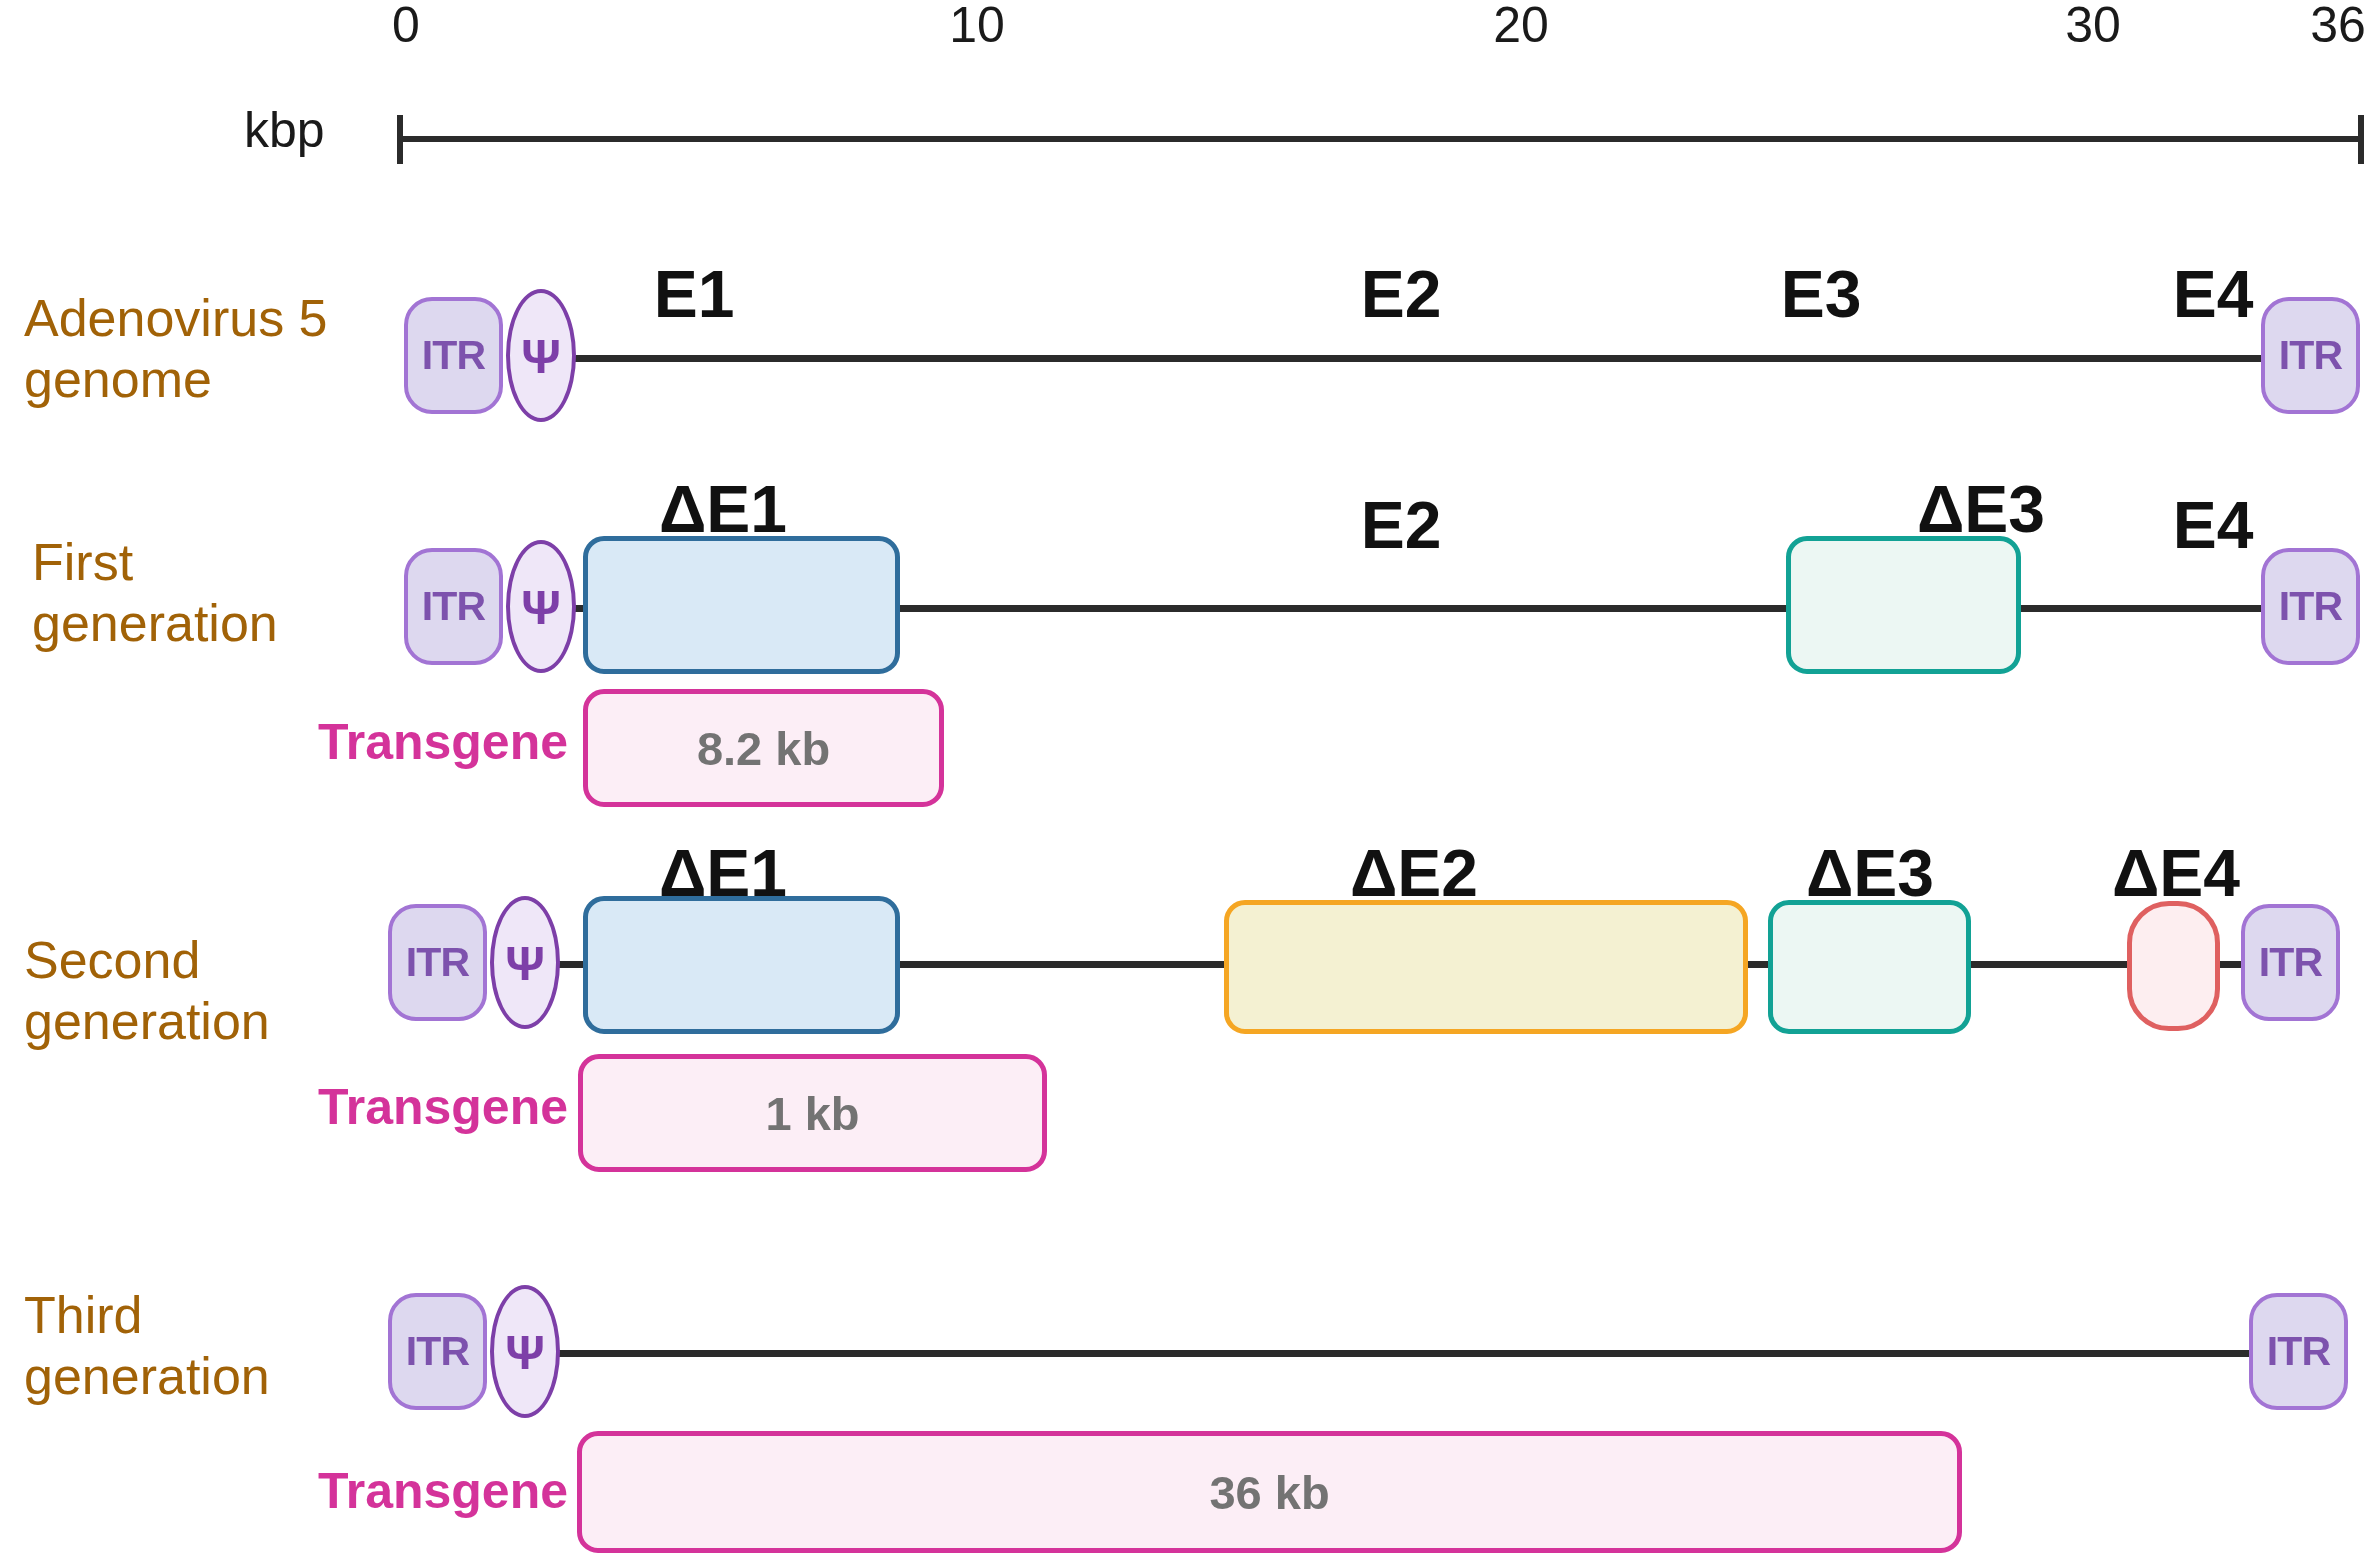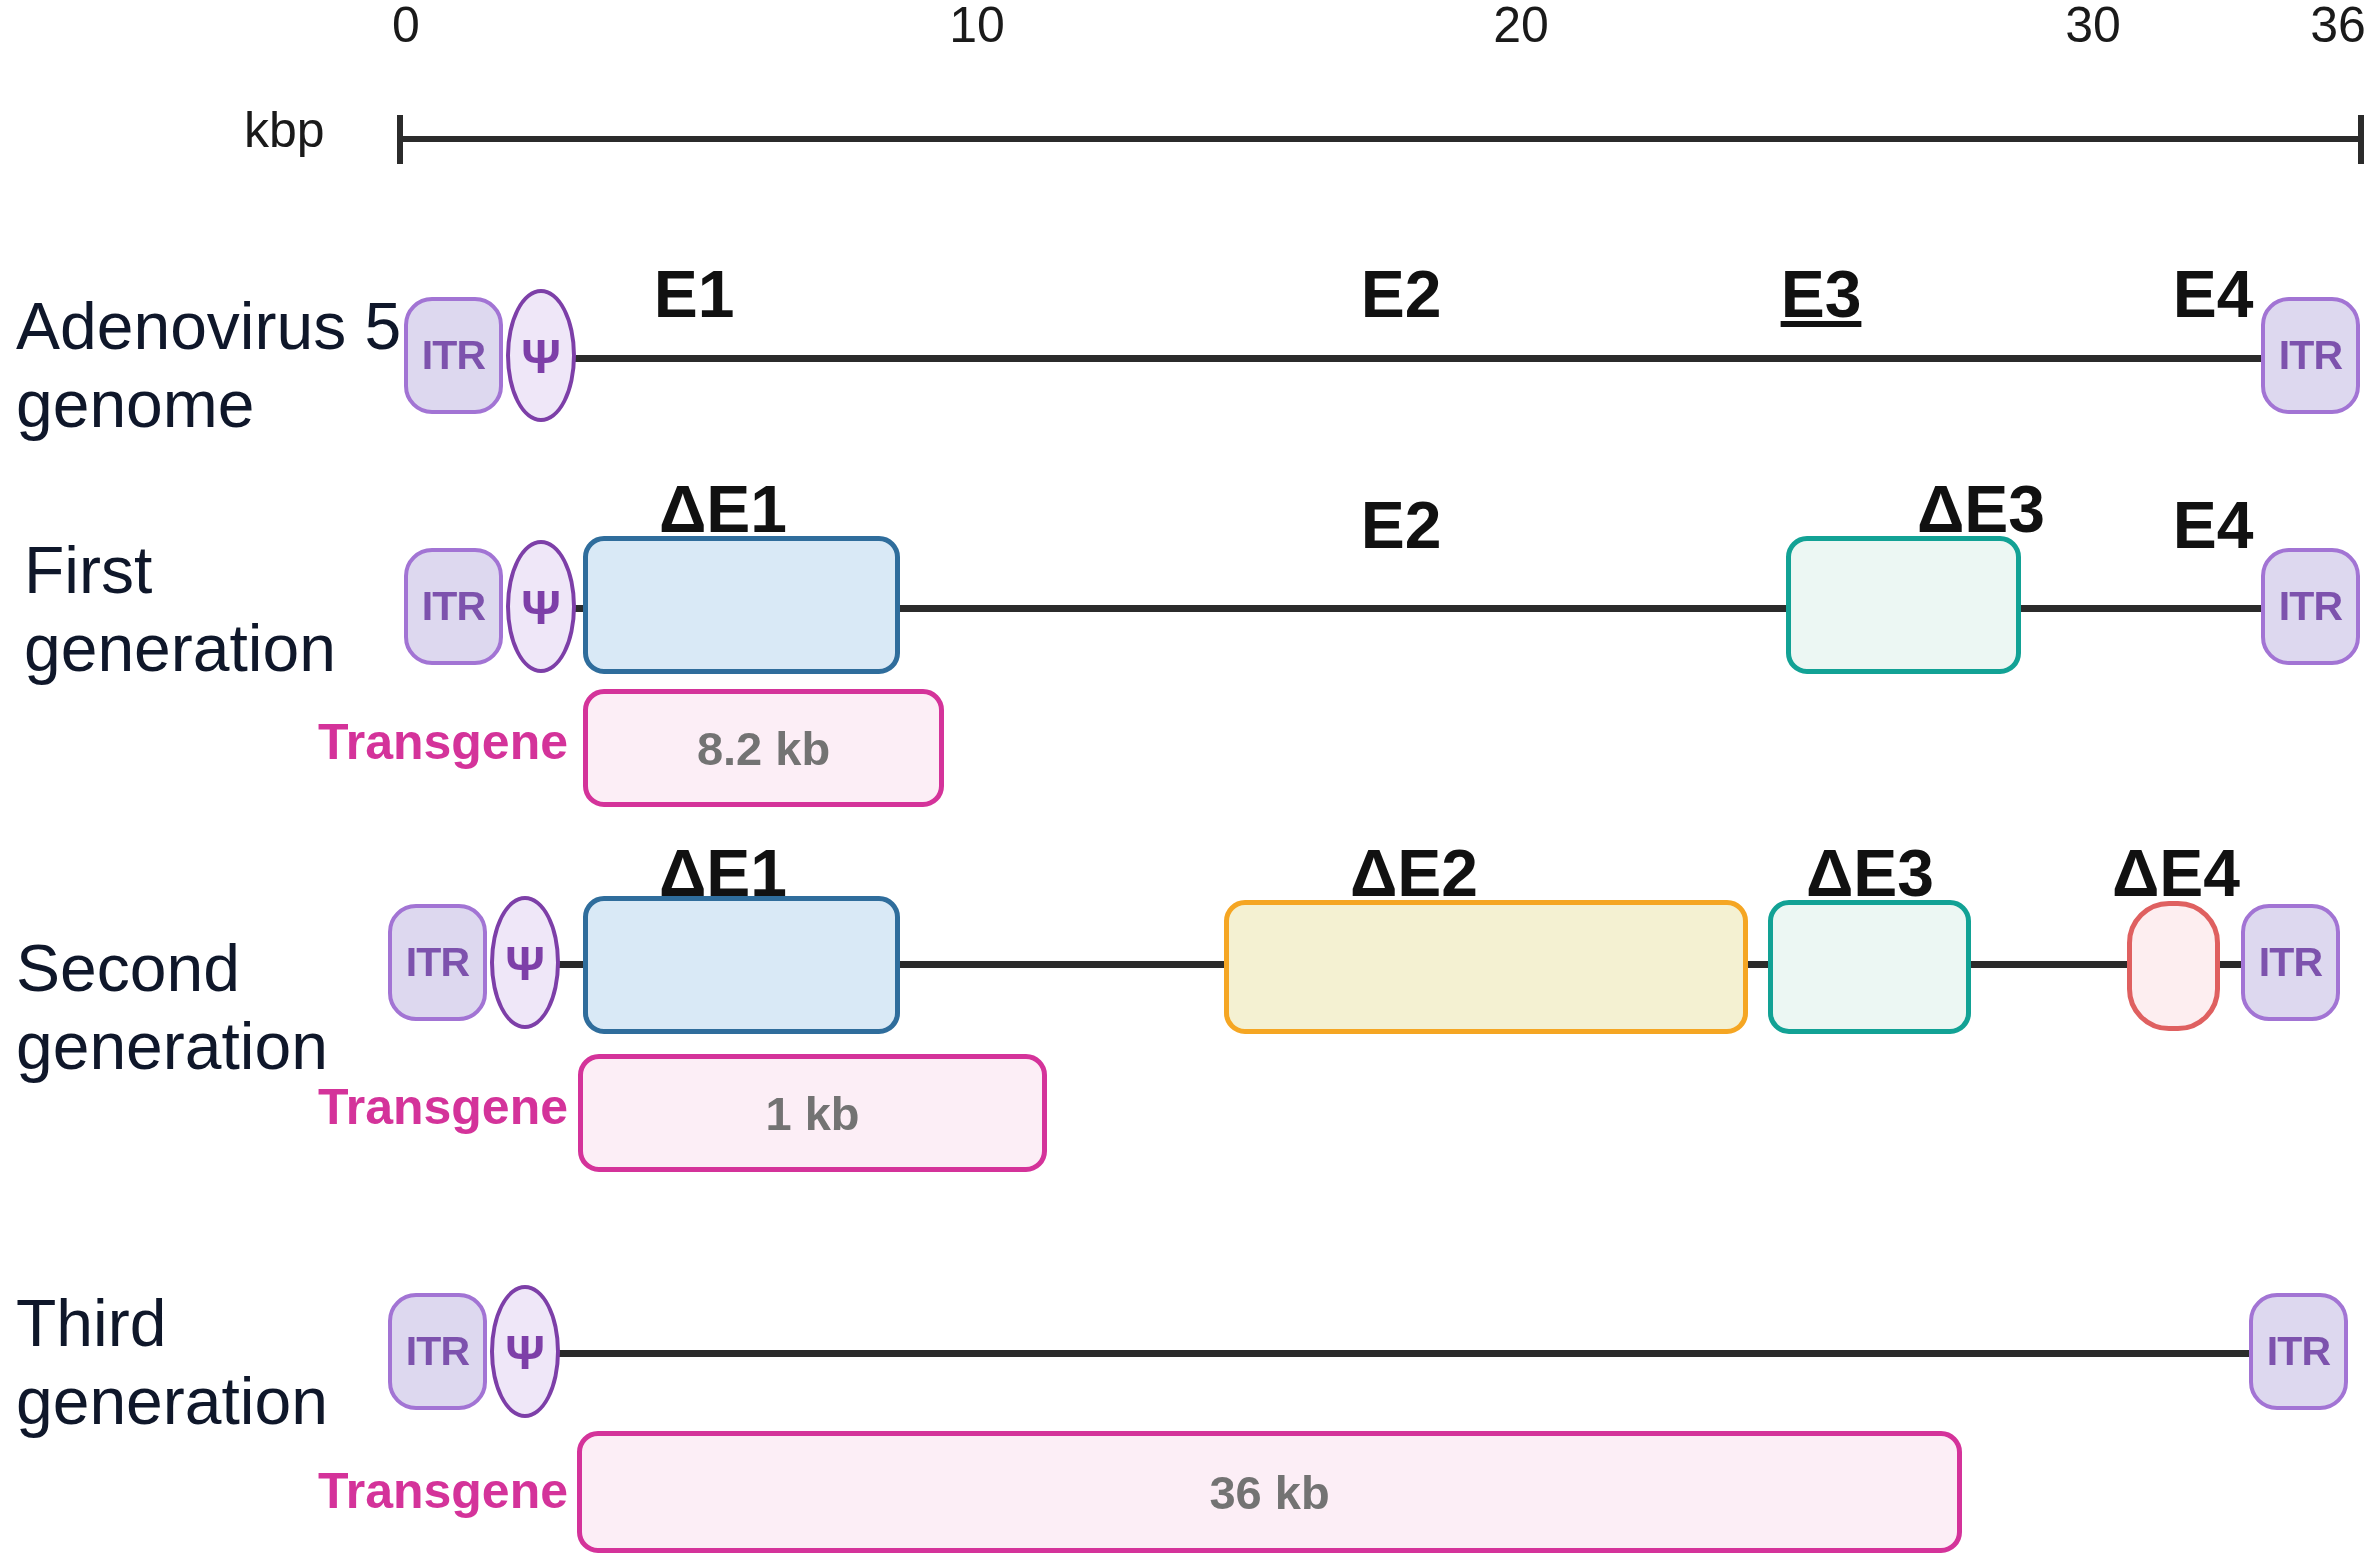--- a/index.html
+++ b/index.html
@@ -41,24 +41,25 @@
   }
   .ruler-cap {
     position: absolute;
     width: 5.7px;
     background: #2b2b2b;
   }
 
   
   .row-label {
     position: absolute;
-    font-size: 66px;
+    font-size: 52px;
     line-height: 1.18;
-    color: #0f172a;
+    color: #a16207;
     white-space: pre-line;
+    margin-left: 8px;
   }
 
   
   .backbone {
     position: absolute;
     height: 6.5px;
     background: #2b2b2b;
   }
 
   
@@ -147,21 +148,21 @@
 
   <div class="ruler-line" style="left:398px; top:136px; width:1965px;"></div>
   <div class="ruler-cap" style="left:397px; top:115px; height:49px;"></div>
   <div class="ruler-cap" style="left:2358px; top:115px; height:49px;"></div>
 
   <div class="row-label" style="left:16px; top:288px;">Adenovirus 5
 genome</div>
 
   <div class="gcap" style="left:694px; top:256px;">E1</div>
   <div class="gcap" style="left:1401px; top:256px;">E2</div>
-  <div class="gcap" style="left:1821px; top:256px;text-decoration:underline;">E3</div>
+  <div class="gcap" style="left:1821px; top:256px;">E3</div>
   <div class="gcap" style="left:2213px; top:256px;">E4</div>
 
   <div class="backbone" style="left:536px; top:355px; width:1770px;"></div>
 
   <div class="itr" style="left:404px; top:297px; width:99px; height:117px;">ITR</div>
   <div class="psi" style="left:506px; top:289px; width:70px; height:133px;">Ψ</div>
   <div class="itr" style="left:2261px; top:297px; width:99px; height:117px;">ITR</div>
 
   <div class="row-label" style="left:24px; top:532px;">First
 generation</div>

